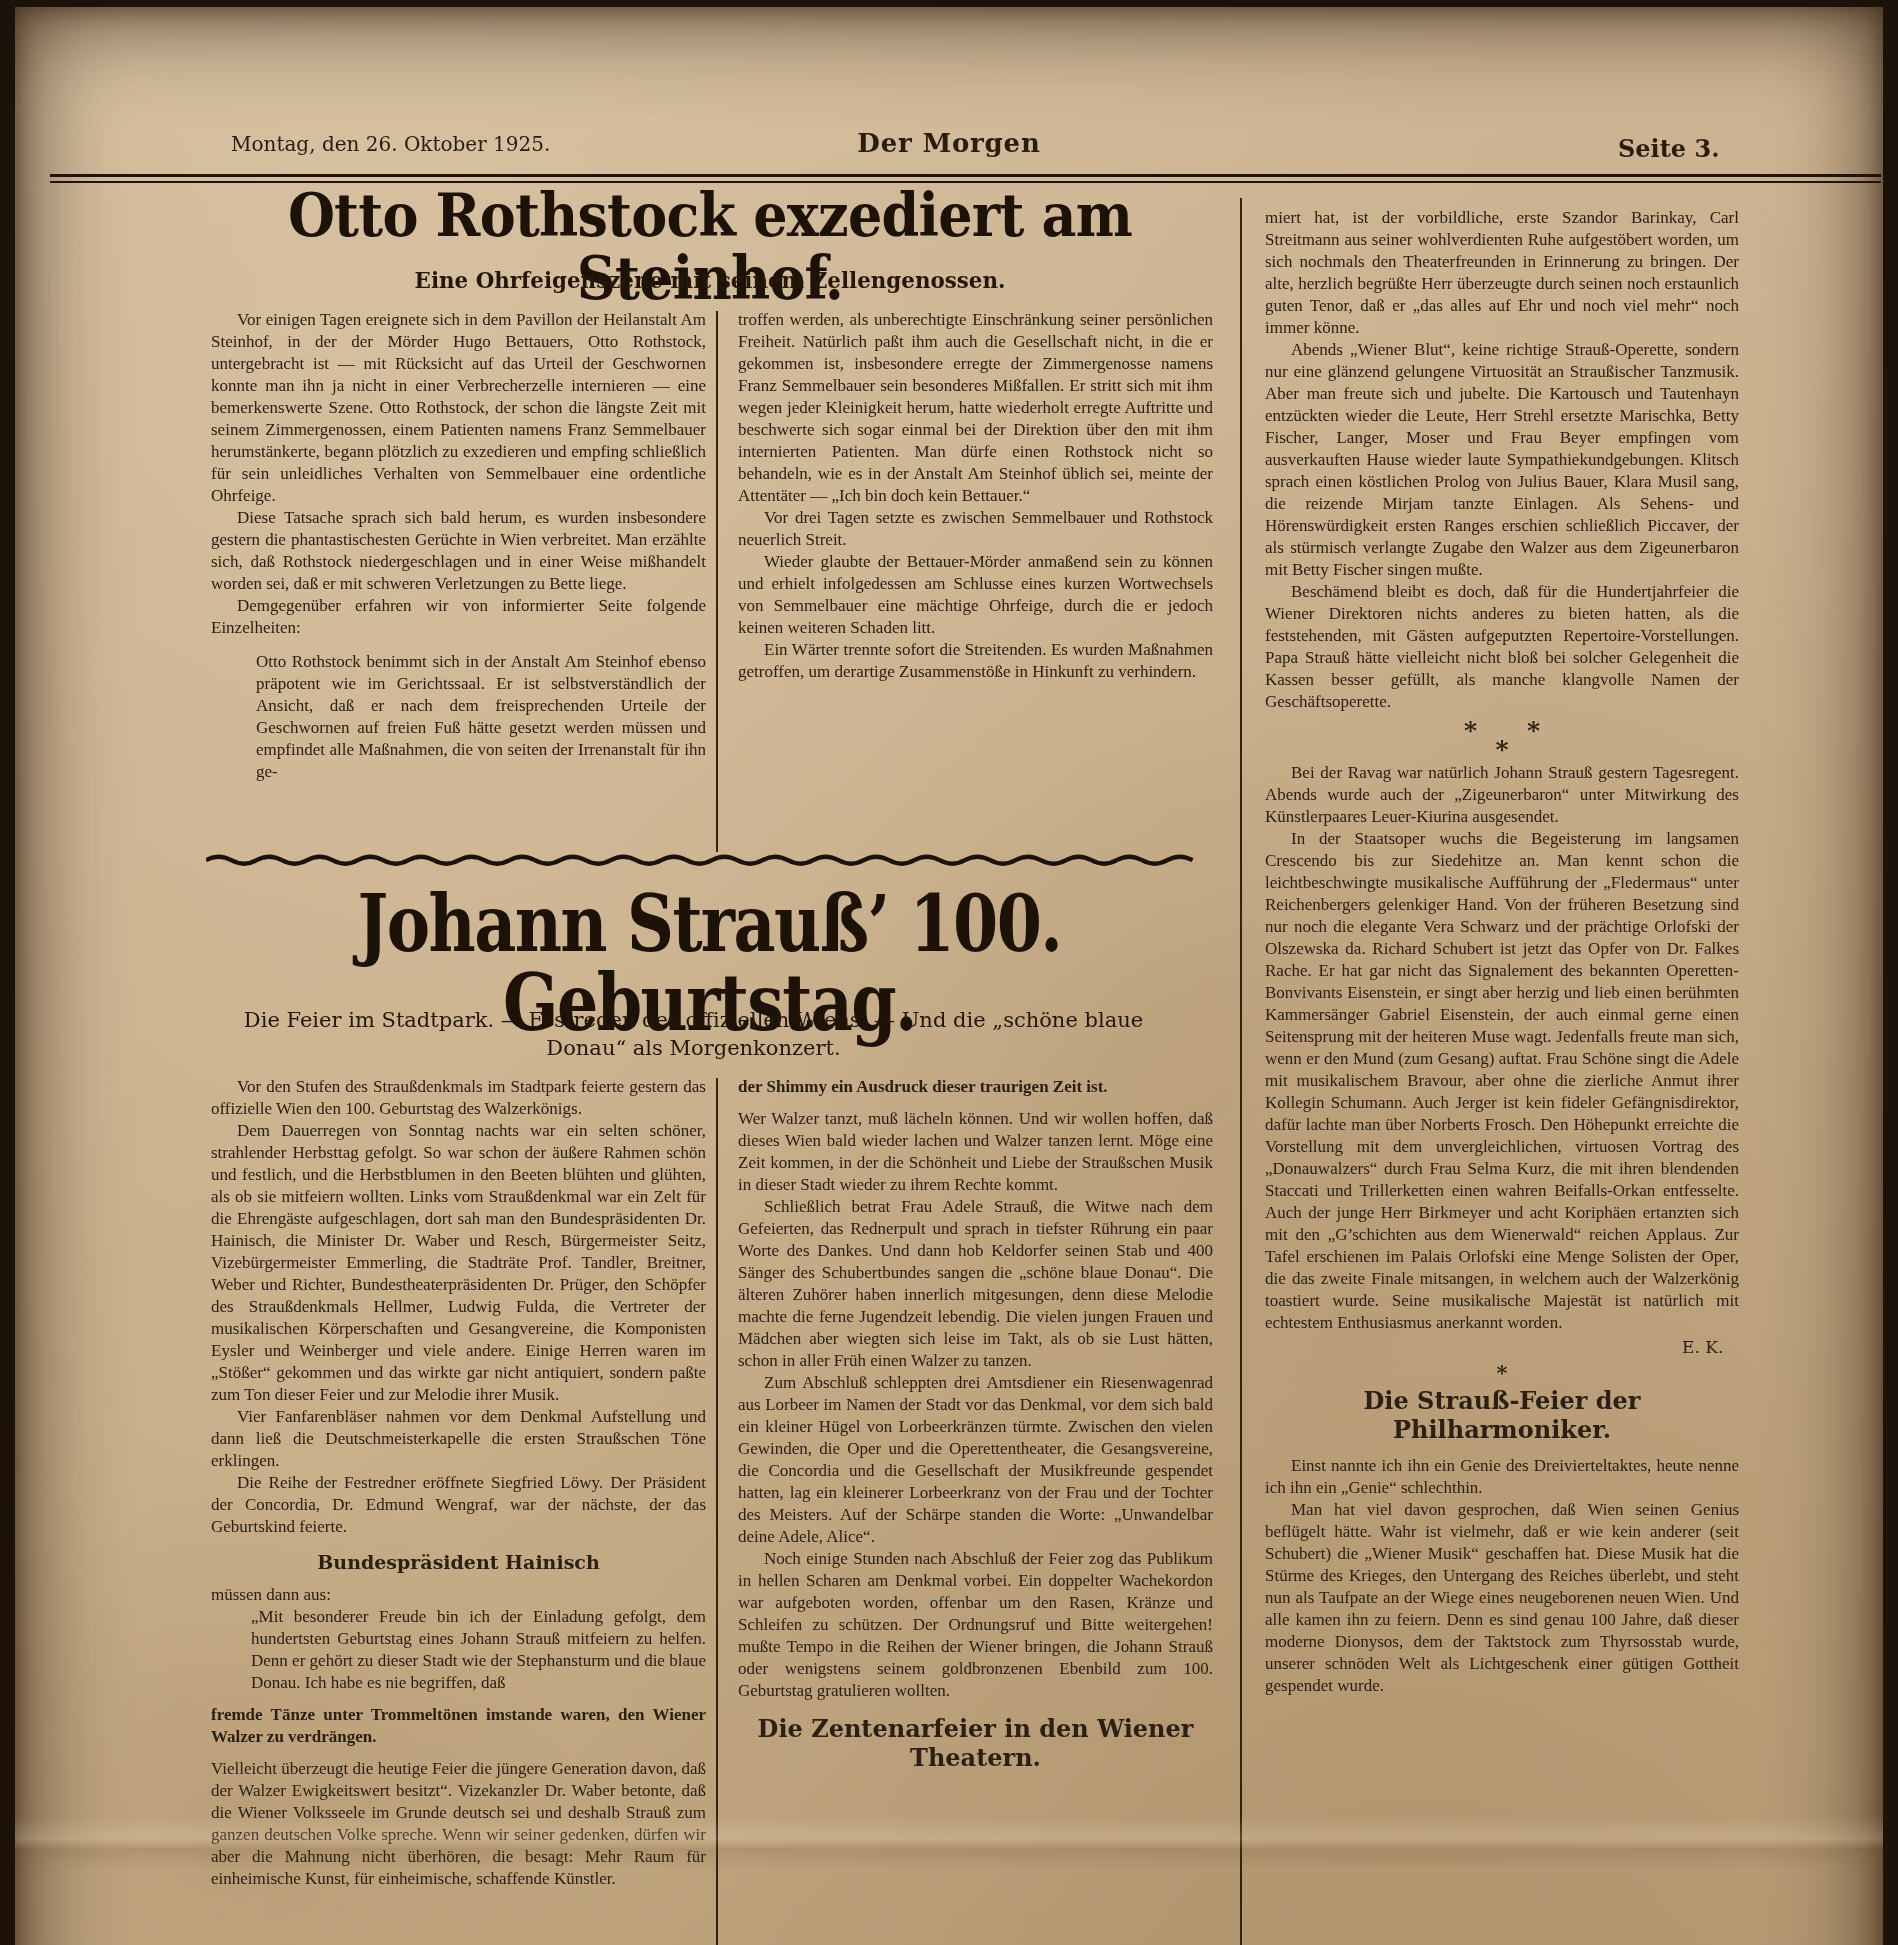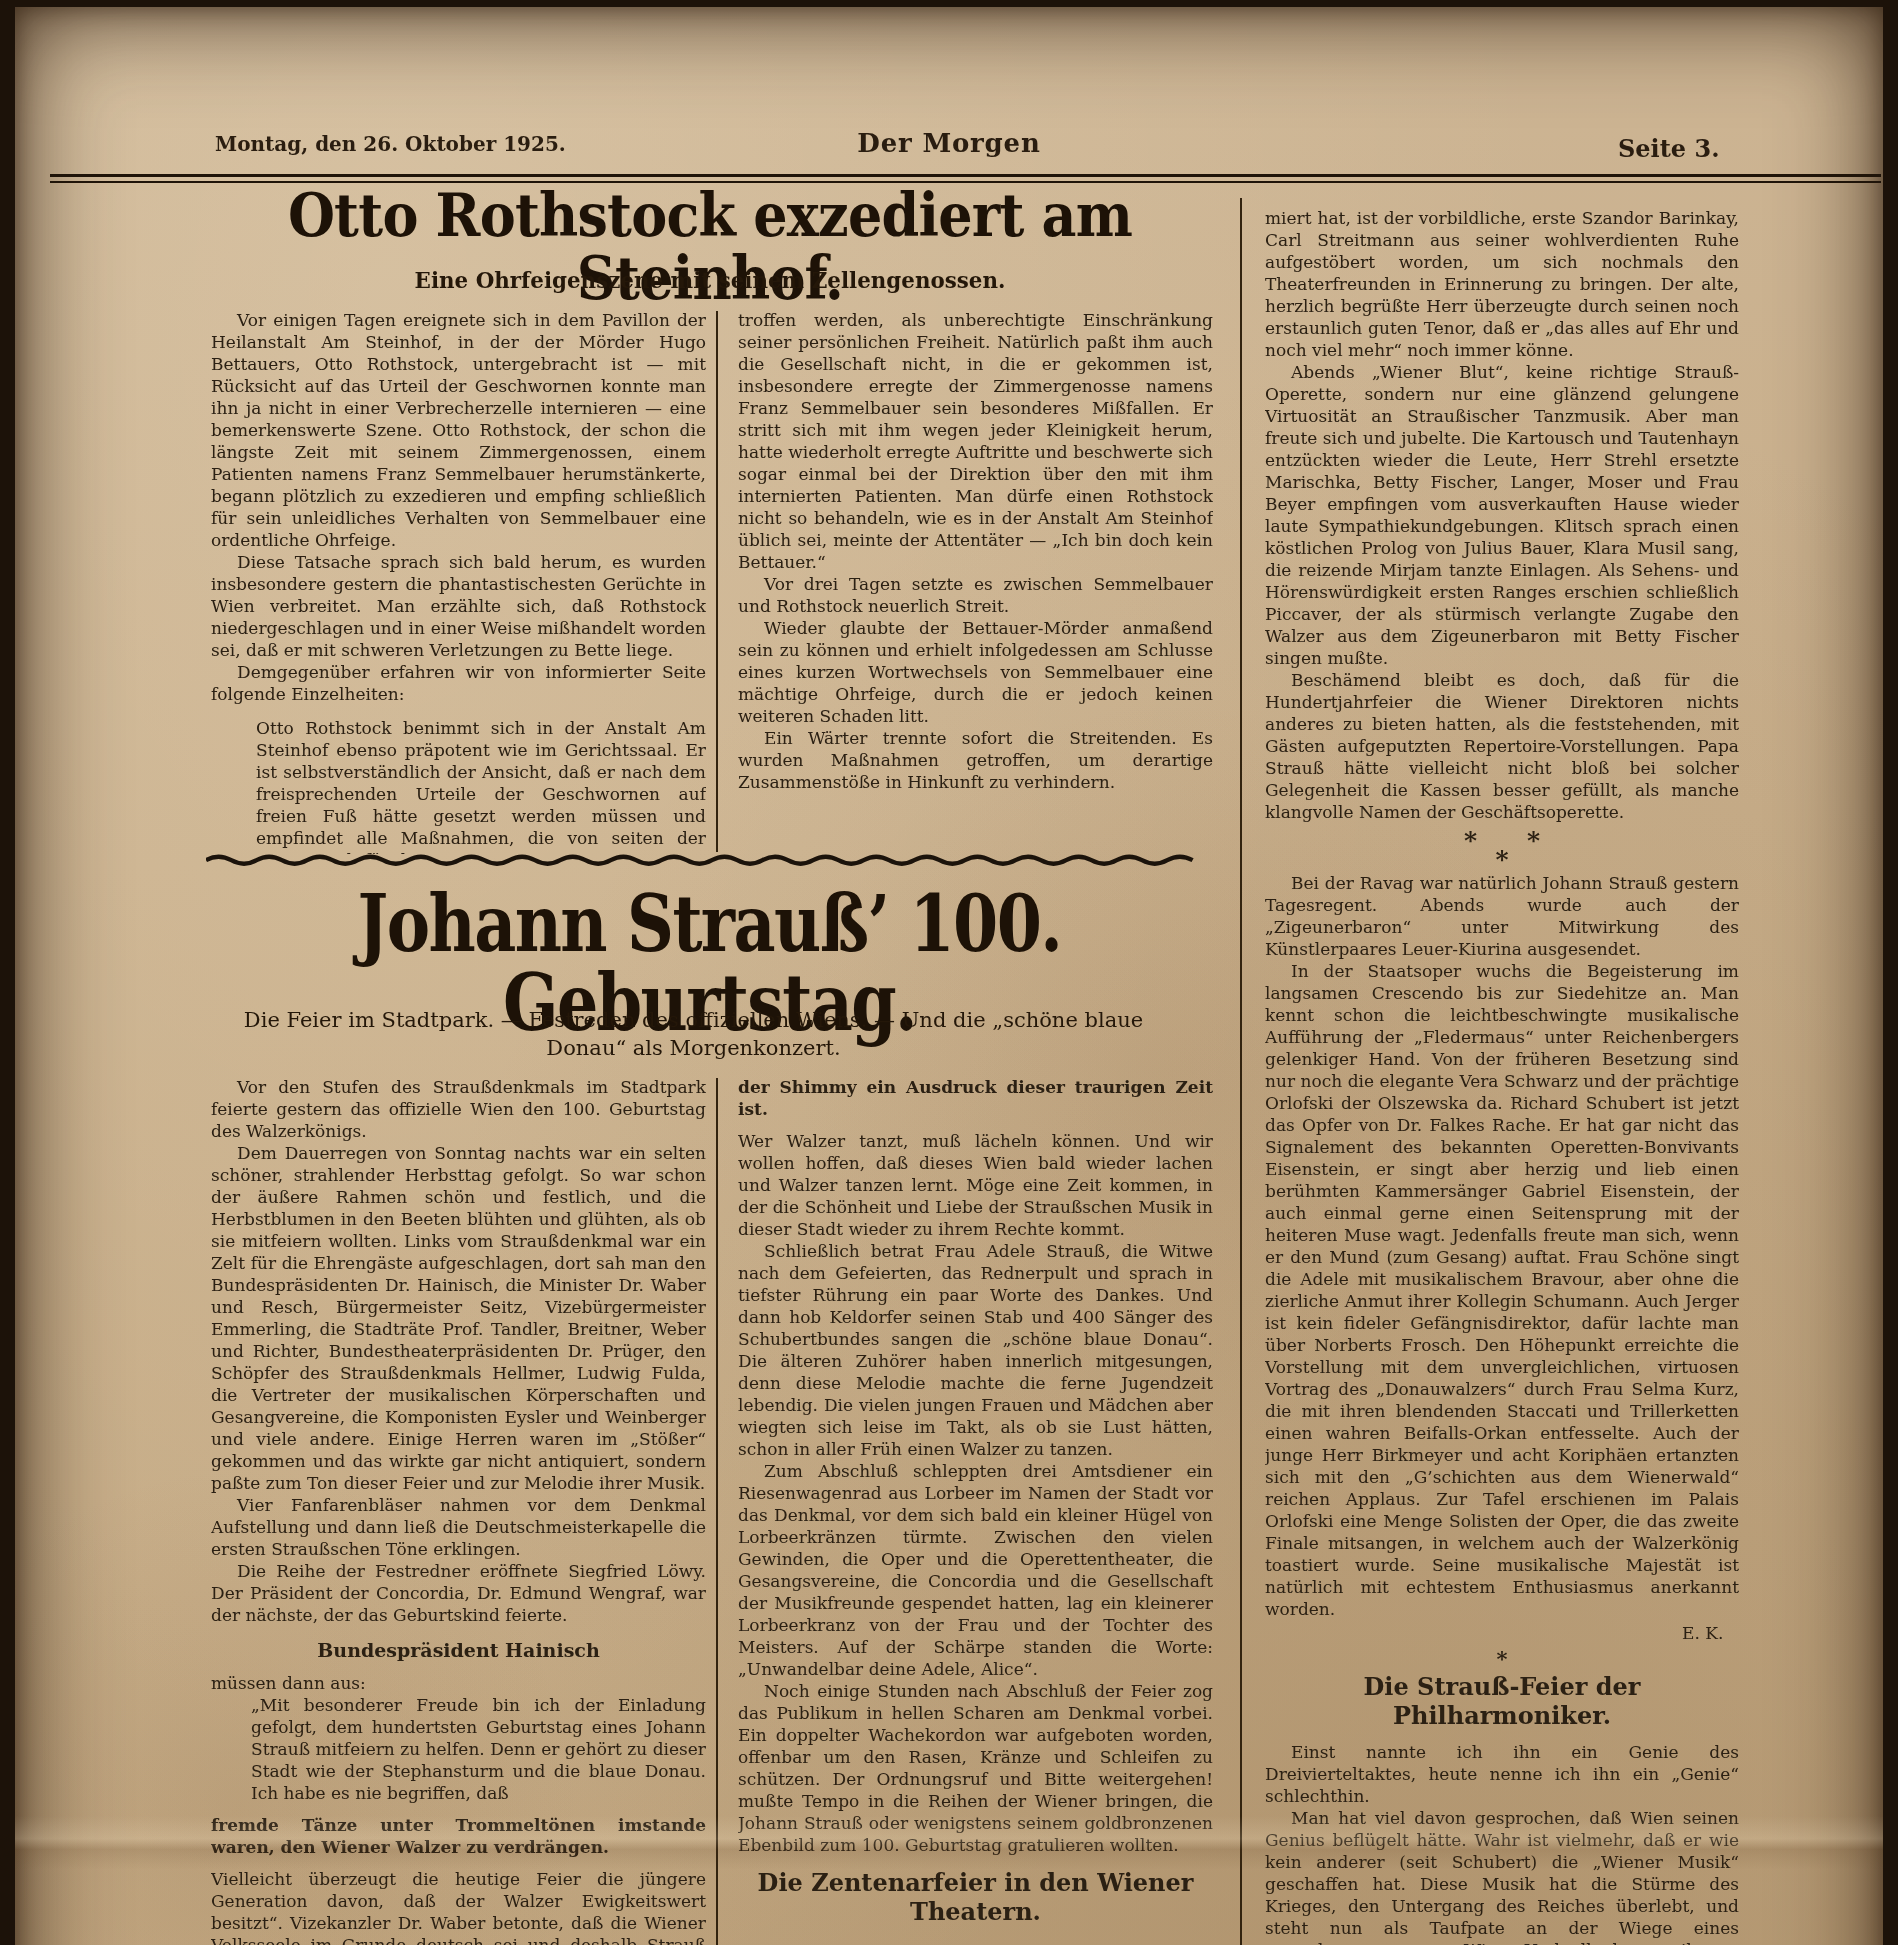--- a/index.html
+++ b/index.html
@@ -18,21 +18,21 @@
       linear-gradient(178deg,#cdb594 0%,#c8ae8a 30%,#c3a882 55%,#bfa37c 78%,#b59872 100%);
     box-shadow: inset 0 0 101px rgba(40,22,8,.85), inset 0 0 23px rgba(40,22,8,.55);
   }
   .fold{
     position:absolute;left:0;top:1809px;width:100%;height:54px;
     background:linear-gradient(rgba(0,0,0,0), rgba(255,240,210,.18) 42%, rgba(90,60,30,.14) 62%, rgba(0,0,0,0));
     pointer-events:none;
   }
   .ink{color:#2a1d10;}
   
-  .hdr-date{position:absolute;left:200px;top:125px;font-size:20px;font-weight:700;}
+  .hdr-date{position:absolute;left:216px;top:125px;font-size:20px;font-weight:400;}
   .hdr-title{position:absolute;left:0;top:121px;width:1868px;text-align:center;font-size:26px;font-weight:700;letter-spacing:0.8px;}
   .hdr-page{position:absolute;left:1603px;top:127px;width:218px;font-size:24px;font-weight:700;}
   .hrule{position:absolute;background:#1f1409;}
   .hrule.double{height:0;border-top:3.5px solid #1f1409;border-bottom:2.3px solid #1f1409;padding-top:3.5px;background:none;}
   .vrule{position:absolute;width:1.9px;background:#32230f;}
   
   .a1-headline{
     position:absolute;left:187px;top:176px;width:1016px;text-align:center;
     font-size:54px;line-height:1.05;font-weight:700;letter-spacing:-0.8px;
     transform:scaleY(1.12);transform-origin:top;color:#1d1207;
@@ -42,21 +42,21 @@
     position:absolute;left:183px;top:877px;width:1023px;text-align:center;
     font-size:65px;line-height:1.0;font-weight:700;letter-spacing:-1.6px;
     transform:scaleY(1.22);transform-origin:top;color:#1d1207;
   }
   .a2-subtitle{position:absolute;left:202px;top:999px;width:953px;text-align:center;font-size:21px;line-height:1.35;font-weight:400;color:#241709;}
   
   .col{
     position:absolute;overflow:hidden;
     font-size:17px;line-height:22px;text-align:justify;color:#2b2013;
   }
-  .col p{margin:0;text-indent:26px;}
+  .col p{margin:0;text-indent:26px;font-family:Liberation Serif, serif;}
   .col p.noindent{text-indent:0;}
   .col p.blocky{margin-left:45px;text-indent:0;}
   .col p.quote{margin-left:40px;text-indent:0;}
   .col p.boldpara{font-weight:700;margin-top:10px;margin-bottom:10px;}
   .subhead{display:block;text-align:center;font-weight:700;font-size:19px;line-height:1.2;margin:13.2px 0 10px;text-indent:0 !important;}
   .subhead.lg{font-size:24px;}
   .sep{display:block;text-align:center;font-size:25px;line-height:15.6px;margin:10px 0 3.9px;text-indent:0 !important;font-weight:700;}
   .sep.small{font-size:21px;margin:7px 0;}
   .signature{display:block;text-align:right;font-size:17px;margin:1.6px 15.6px 3.9px 0;text-indent:0 !important;}
   

